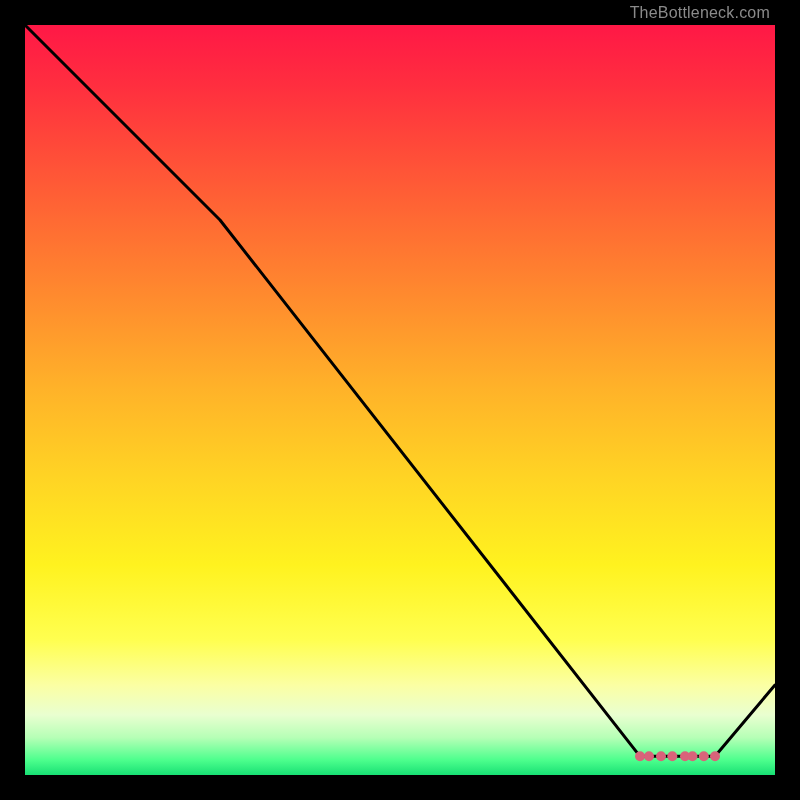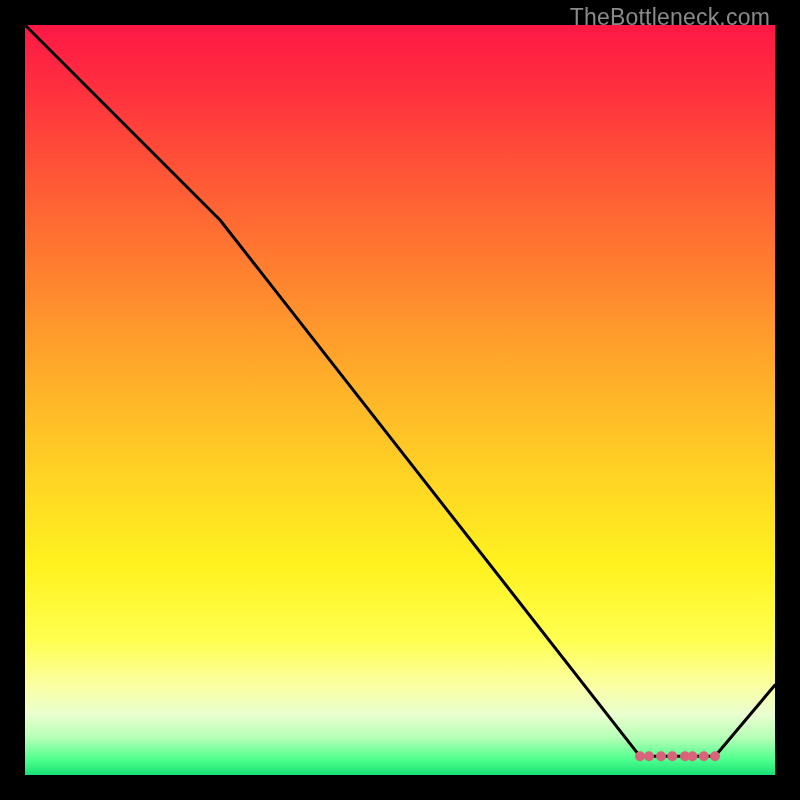--- a/index.html
+++ b/index.html
@@ -38,21 +38,21 @@
       #e9ffd0 92%,
       #b6ffb6 95%,
       #4dff8d 98%,
       #18e074 100%);
   }
   .attribution {
     position: absolute;
     top: 4px;
     right: 30px;
     color: #8a8a8a;
-    font-size: 23px;
+    font-size: 16px;
     font-weight: 500;
     letter-spacing: 0.2px;
   }
   svg.overlay {
     position: absolute;
     left: 25px;
     top: 25px;
     width: 750px;
     height: 750px;
     overflow: visible;

